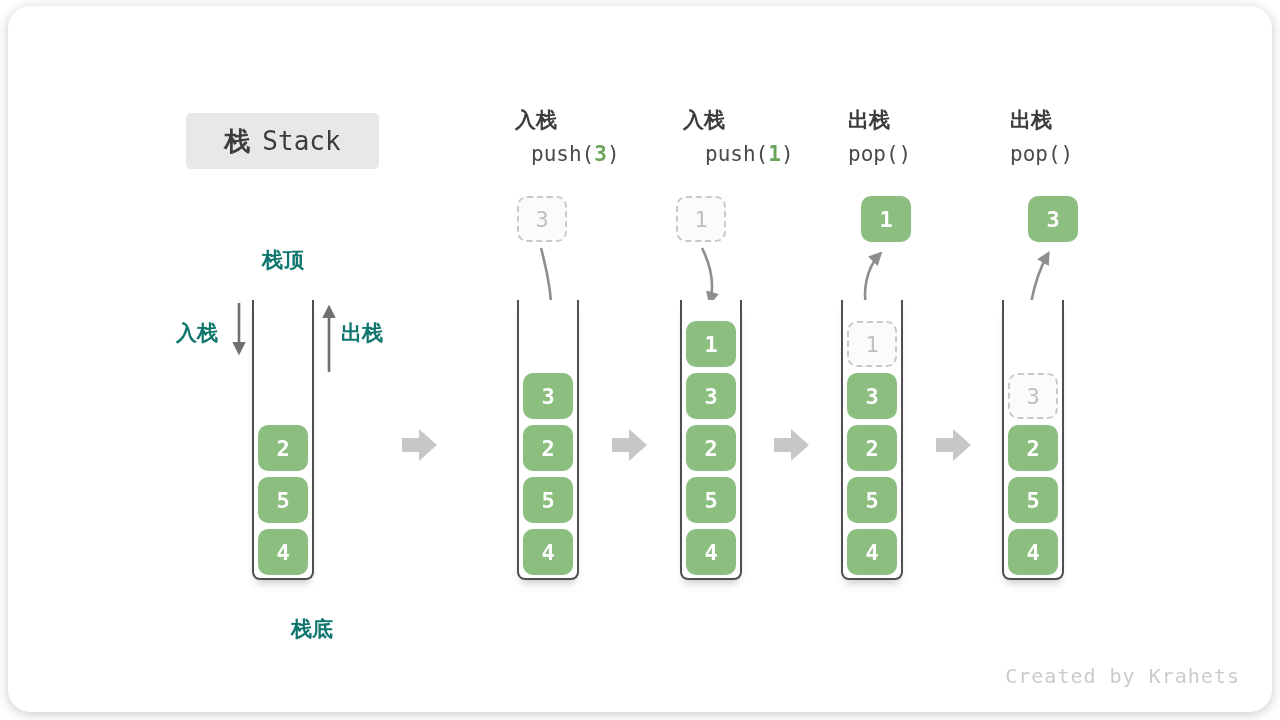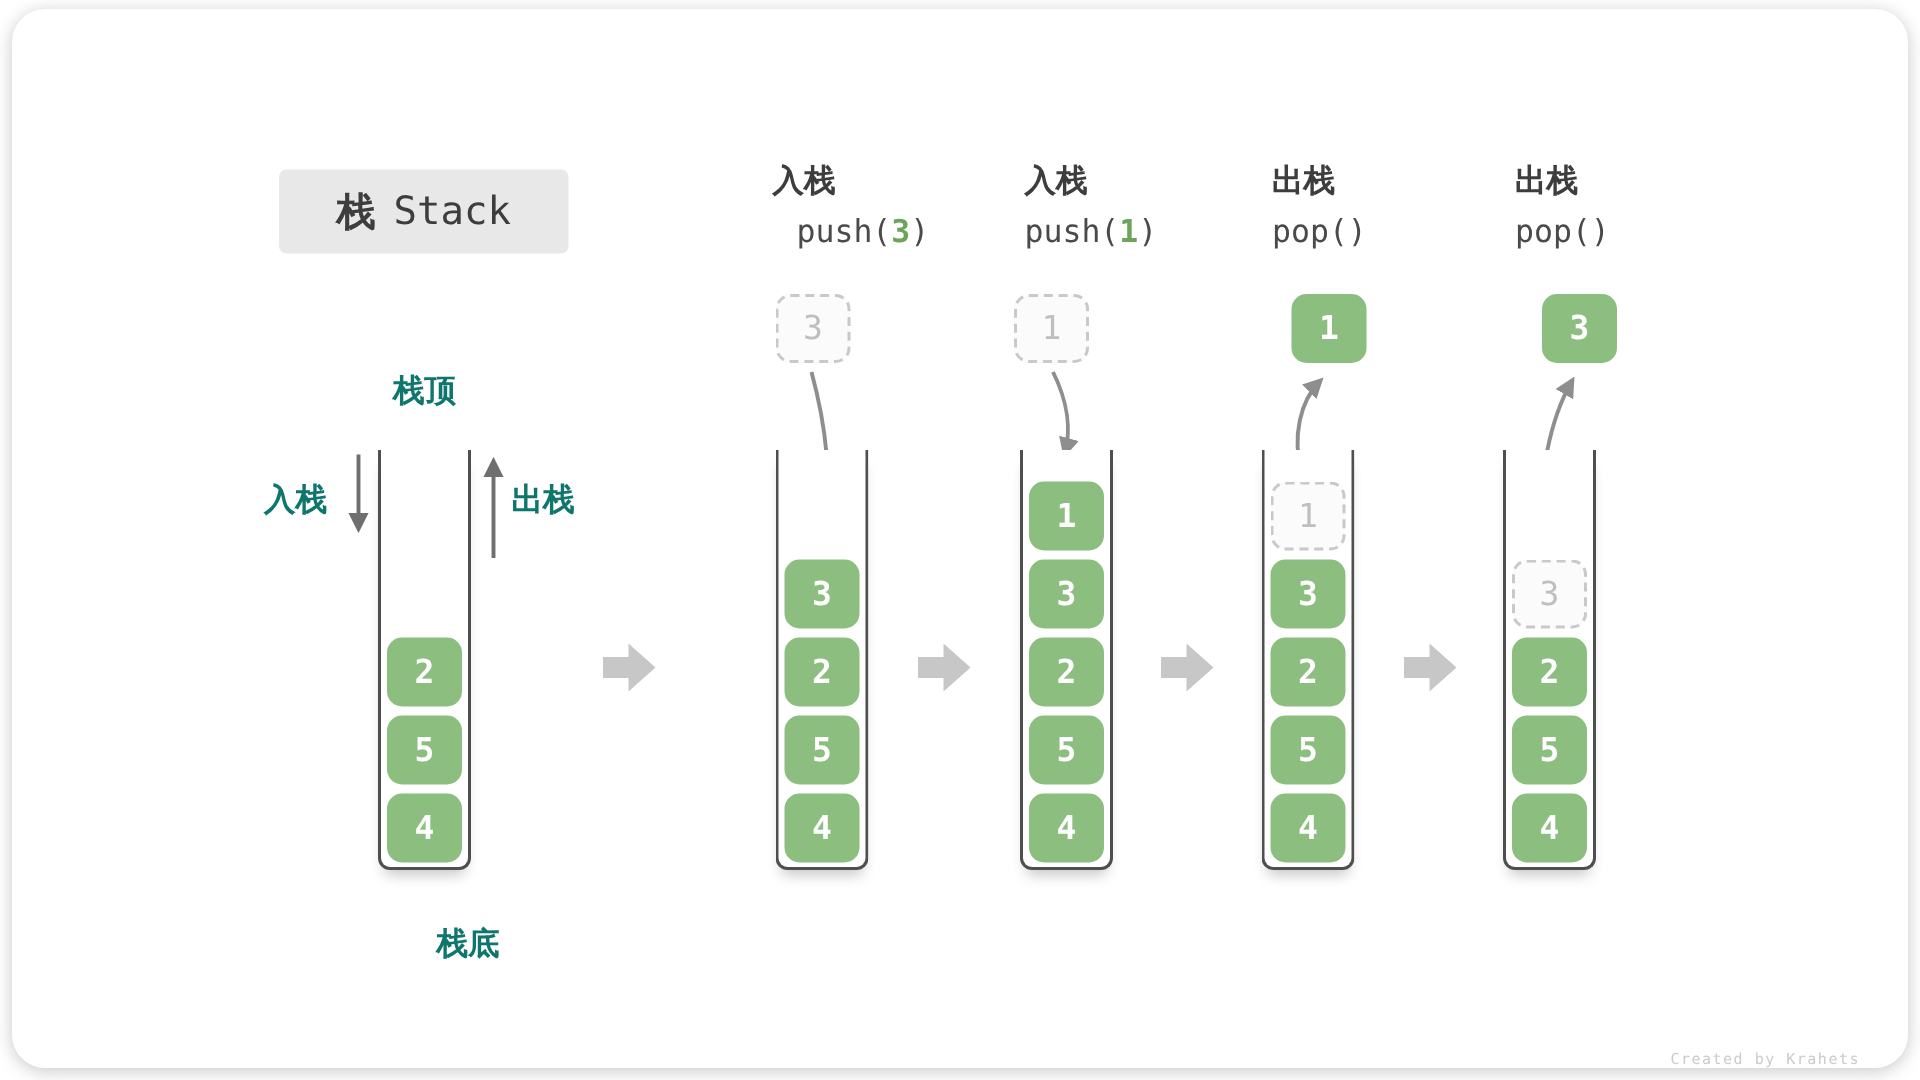--- a/index.html
+++ b/index.html
@@ -25,21 +25,21 @@
   .container{position:absolute;top:300px;width:62px;height:280px;background:#ffffff;
         border-left:2px solid #4f4f4f;border-right:2px solid #4f4f4f;
         border-bottom:2px solid #4f4f4f;border-radius:0 0 8px 8px;
         box-shadow:0 7px 9px -4px rgba(0,0,0,0.22);box-sizing:border-box;}
   .box{position:absolute;width:50px;height:46px;border-radius:10px;
         background:#8cbe80;color:#ffffff;font-family:"DejaVu Sans Mono",monospace;
         font-size:22px;font-weight:700;display:flex;align-items:center;
         justify-content:center;box-sizing:border-box;}
   .box.ghost{background:#fbfbfb;border:2px dashed #c9c9c9;color:#bfbfbf;font-weight:400;}
   .overlay{position:absolute;left:0;top:0;pointer-events:none;}
-  .credit{position:absolute;right:40px;bottom:8px;color:#cbcbcb;font-size:10px;
+  .credit{position:absolute;right:40px;bottom:32px;color:#cbcbcb;font-size:20px;
         font-family:"DejaVu Sans Mono",monospace;letter-spacing:1px;}
 </style>
 </head>
 <body>
 
 <div class="stage">
   <div class="card"></div>
 
   <div class="title-box">
     <span class="zh">栈</span>
@@ -84,21 +84,21 @@
       <div class="box" style="left: 258px; top: 529px;">4</div>
       <div class="col-label-zh" style="left: 515px;">入栈</div>
       <div class="col-label-code" style="left: 515px; margin-left: 16px;"><span>push(</span><span class="green">3</span><span>)</span></div>
       <div class="box ghost" style="left: 517px; top: 196px;">3</div>
       <div class="container" style="left: 517px;"></div>
       <div class="box" style="left: 523px; top: 373px;">3</div>
       <div class="box" style="left: 523px; top: 425px;">2</div>
       <div class="box" style="left: 523px; top: 477px;">5</div>
       <div class="box" style="left: 523px; top: 529px;">4</div>
       <div class="col-label-zh" style="left: 683px;">入栈</div>
-      <div class="col-label-code" style="left: 683px; text-align: right;"><span>push(</span><span class="green">1</span><span>)</span></div>
+      <div class="col-label-code" style="left: 705px; text-align: right;"><span>push(</span><span class="green">1</span><span>)</span></div>
       <div class="box ghost" style="left: 676px; top: 196px;">1</div>
       <div class="container" style="left: 680px;"></div>
       <div class="box" style="left: 686px; top: 321px;">1</div>
       <div class="box" style="left: 686px; top: 373px;">3</div>
       <div class="box" style="left: 686px; top: 425px;">2</div>
       <div class="box" style="left: 686px; top: 477px;">5</div>
       <div class="box" style="left: 686px; top: 529px;">4</div>
       <div class="col-label-zh" style="left: 848px;">出栈</div>
       <div class="col-label-code" style="left: 848px;"><span>pop()</span></div>
       <div class="box" style="left: 861px; top: 196px;">1</div>

